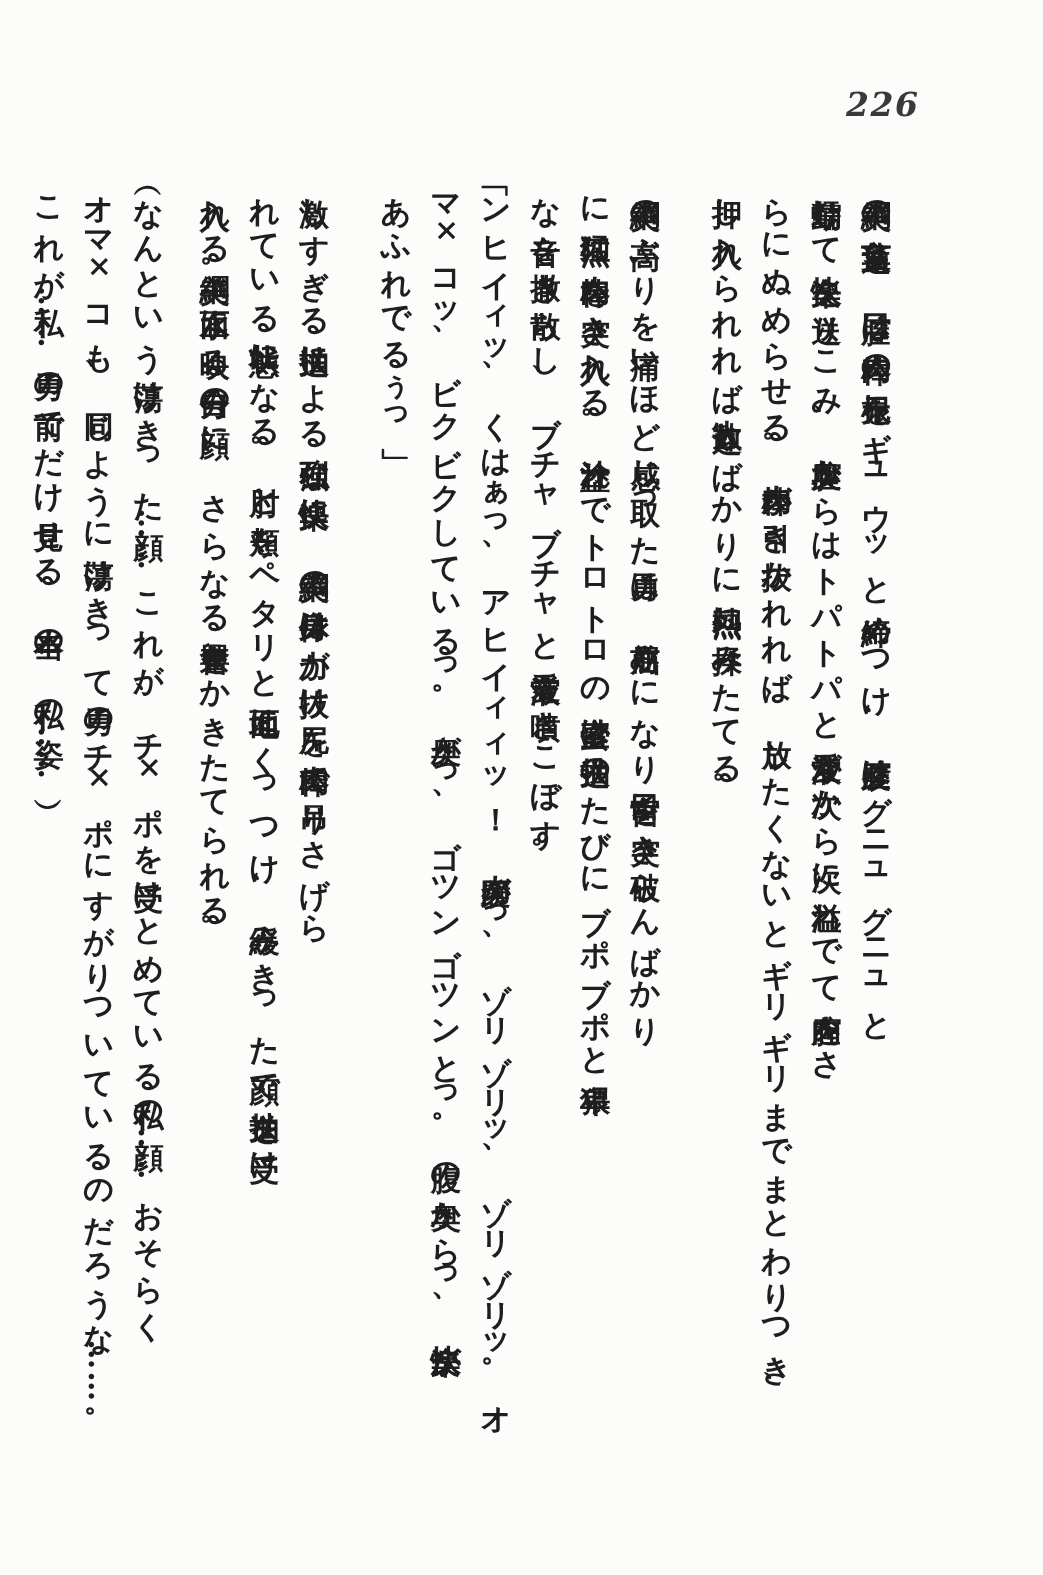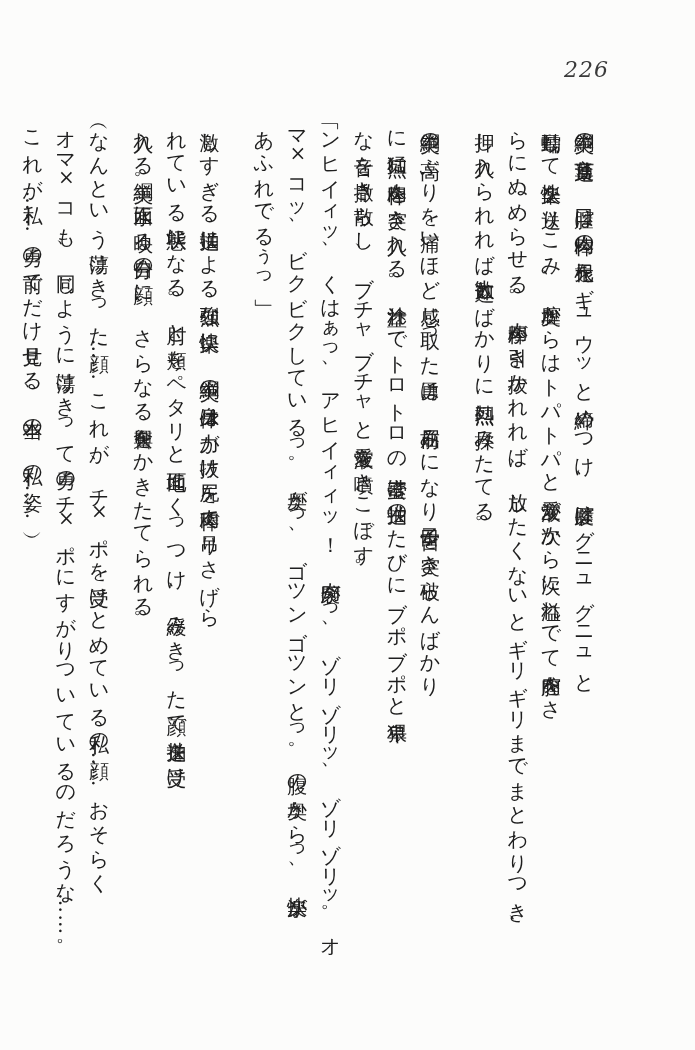--- a/index.html
+++ b/index.html
@@ -11,20 +11,21 @@
     height: 1050px;
     position: relative;
     overflow: hidden;
     background: #fbfbfa;
     font-family: "DejaVu Serif", "Liberation Serif", serif;
   }
   .page {
     position: absolute;
     inset: 0;
     background: #fcfcfb;
+    font-weight: bold;
   }
   .page-number {
     position: absolute;
     top: 57px;
     left: 564px;
     font-size: 22px;
     font-style: italic;
     color: #3a3a3a;
     letter-spacing: 1px;
     font-family: "DejaVu Serif", "Liberation Serif", serif;

